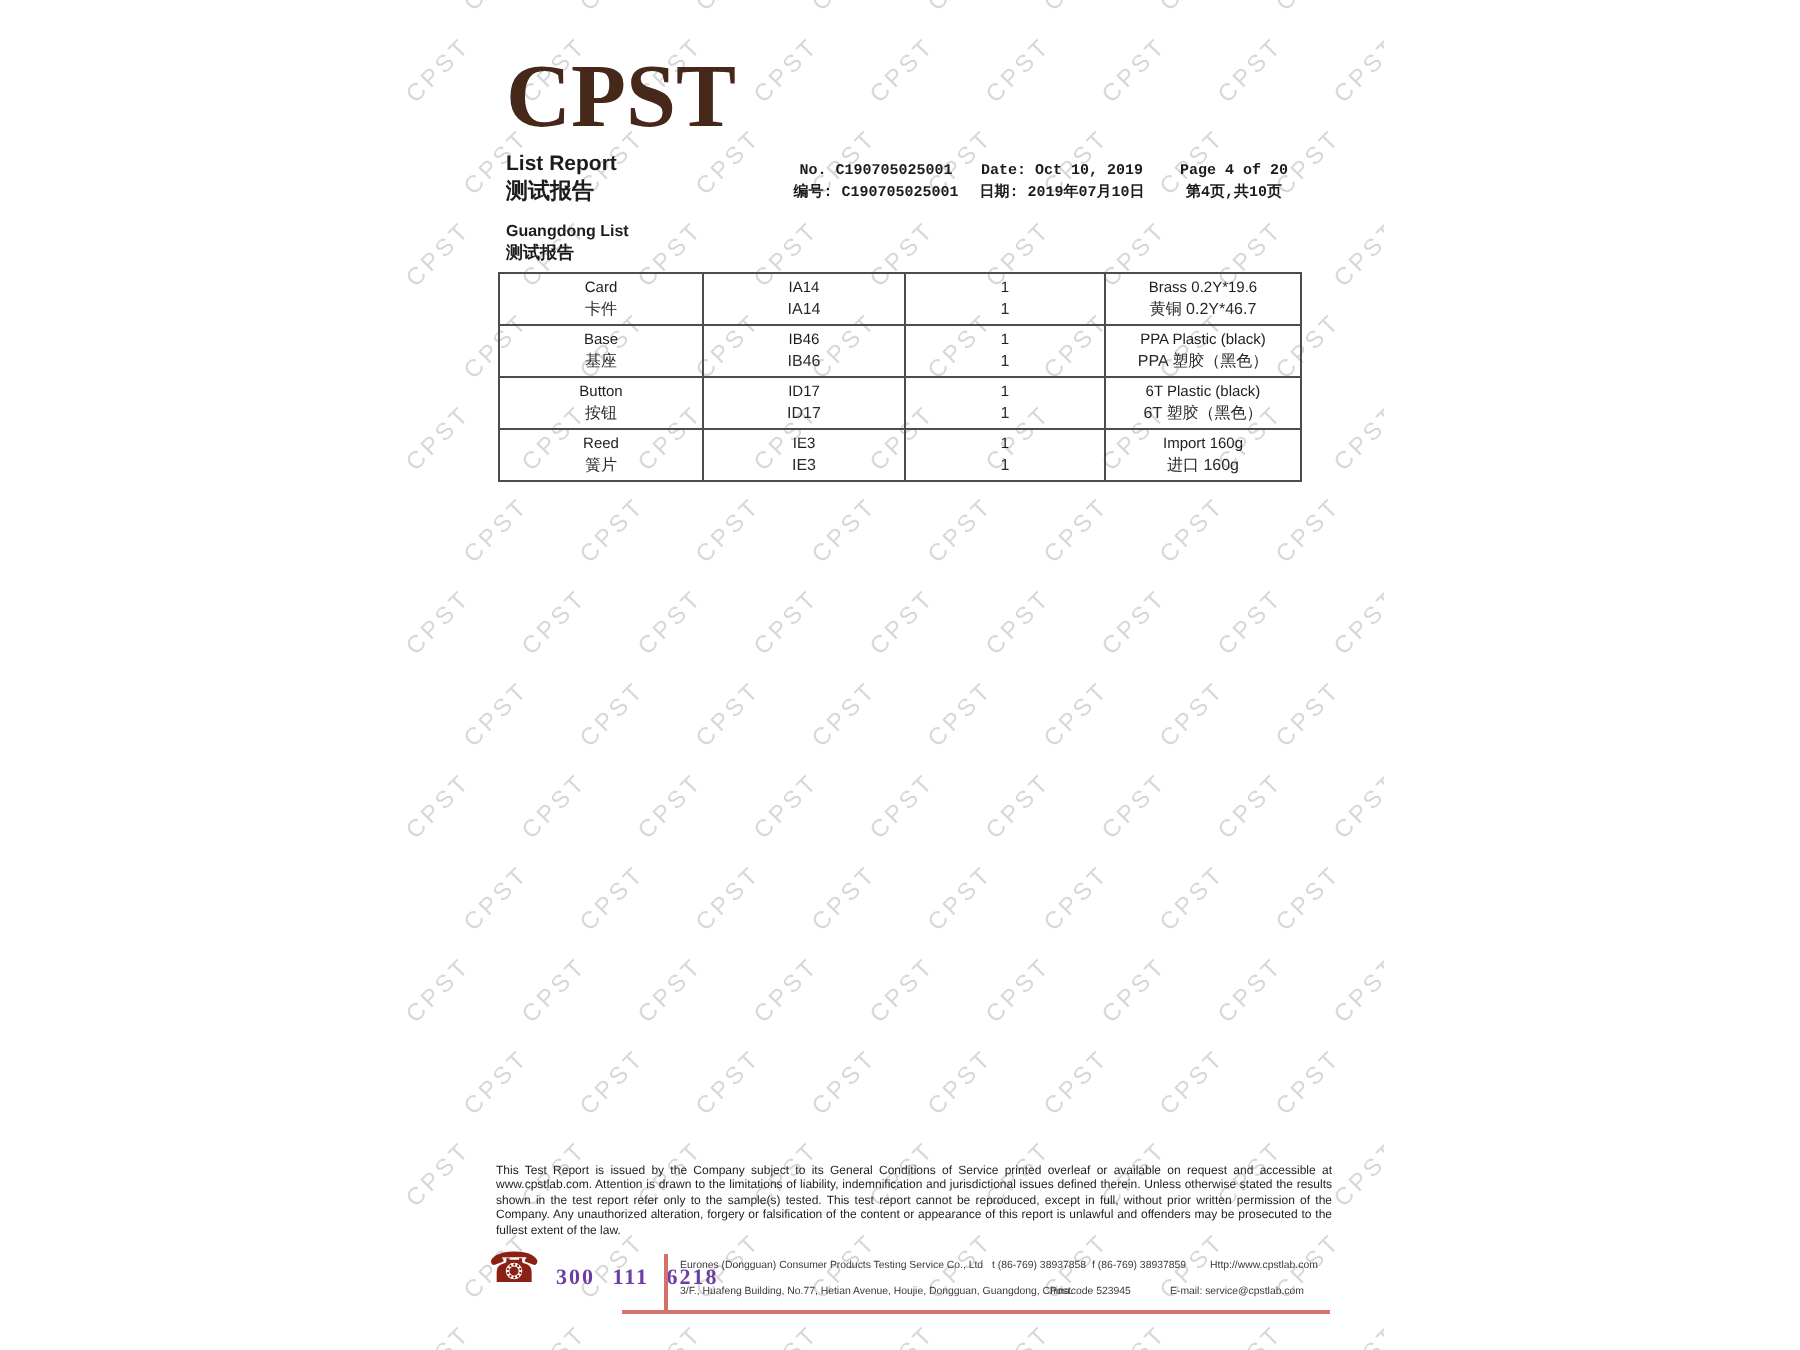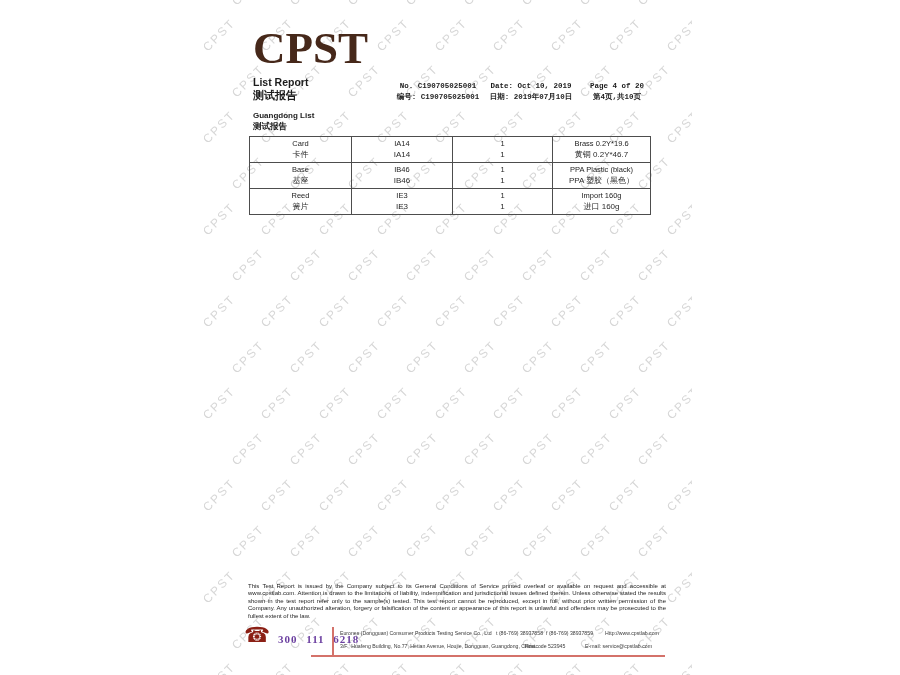--- a/index.html
+++ b/index.html
@@ -276,20 +276,38 @@
               <div class="en">1</div>
               <div class="cn">1</div>
             </td>
             <td>
               <div class="en">PPA Plastic (black)</div>
               <div class="cn">PPA 塑胶（黑色）</div>
             </td>
           </tr>
           <tr>
             <td>
+              <div class="en">Button</div>
+              <div class="cn">按钮</div>
+            </td>
+            <td>
+              <div class="en">ID17</div>
+              <div class="cn">ID17</div>
+            </td>
+            <td>
+              <div class="en">1</div>
+              <div class="cn">1</div>
+            </td>
+            <td>
+              <div class="en">6T Plastic (black)</div>
+              <div class="cn">6T 塑胶（黑色）</div>
+            </td>
+          </tr>
+          <tr>
+            <td>
               <div class="en">Reed</div>
               <div class="cn">簧片</div>
             </td>
             <td>
               <div class="en">IE3</div>
               <div class="cn">IE3</div>
             </td>
             <td>
               <div class="en">1</div>
               <div class="cn">1</div>

